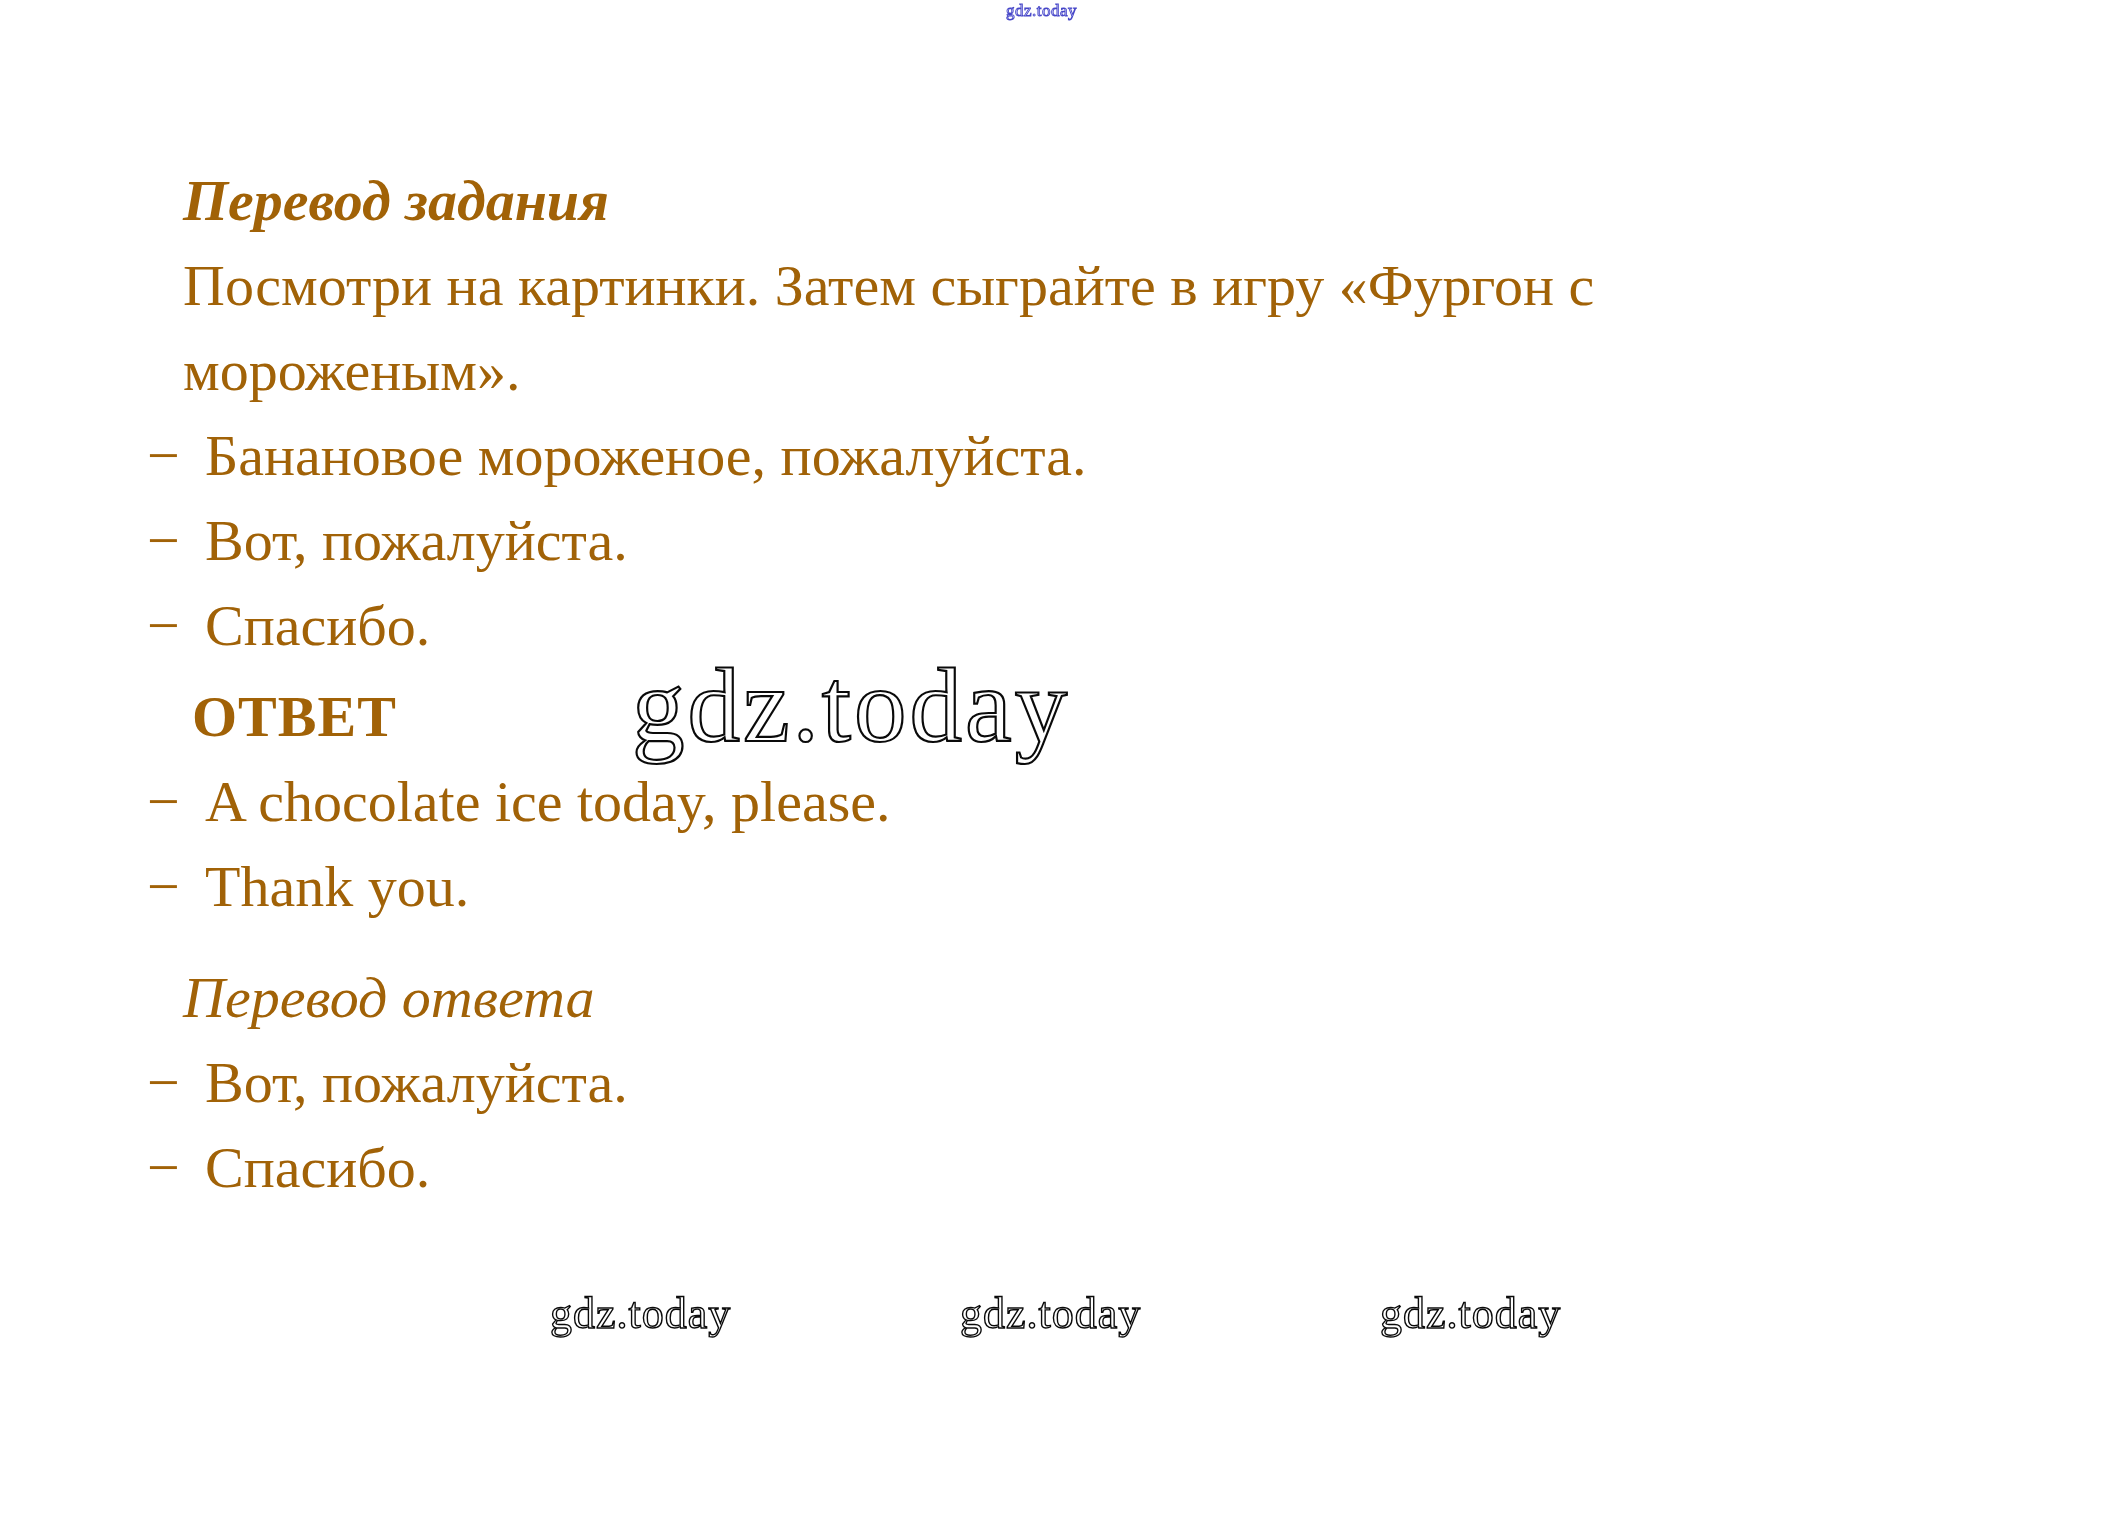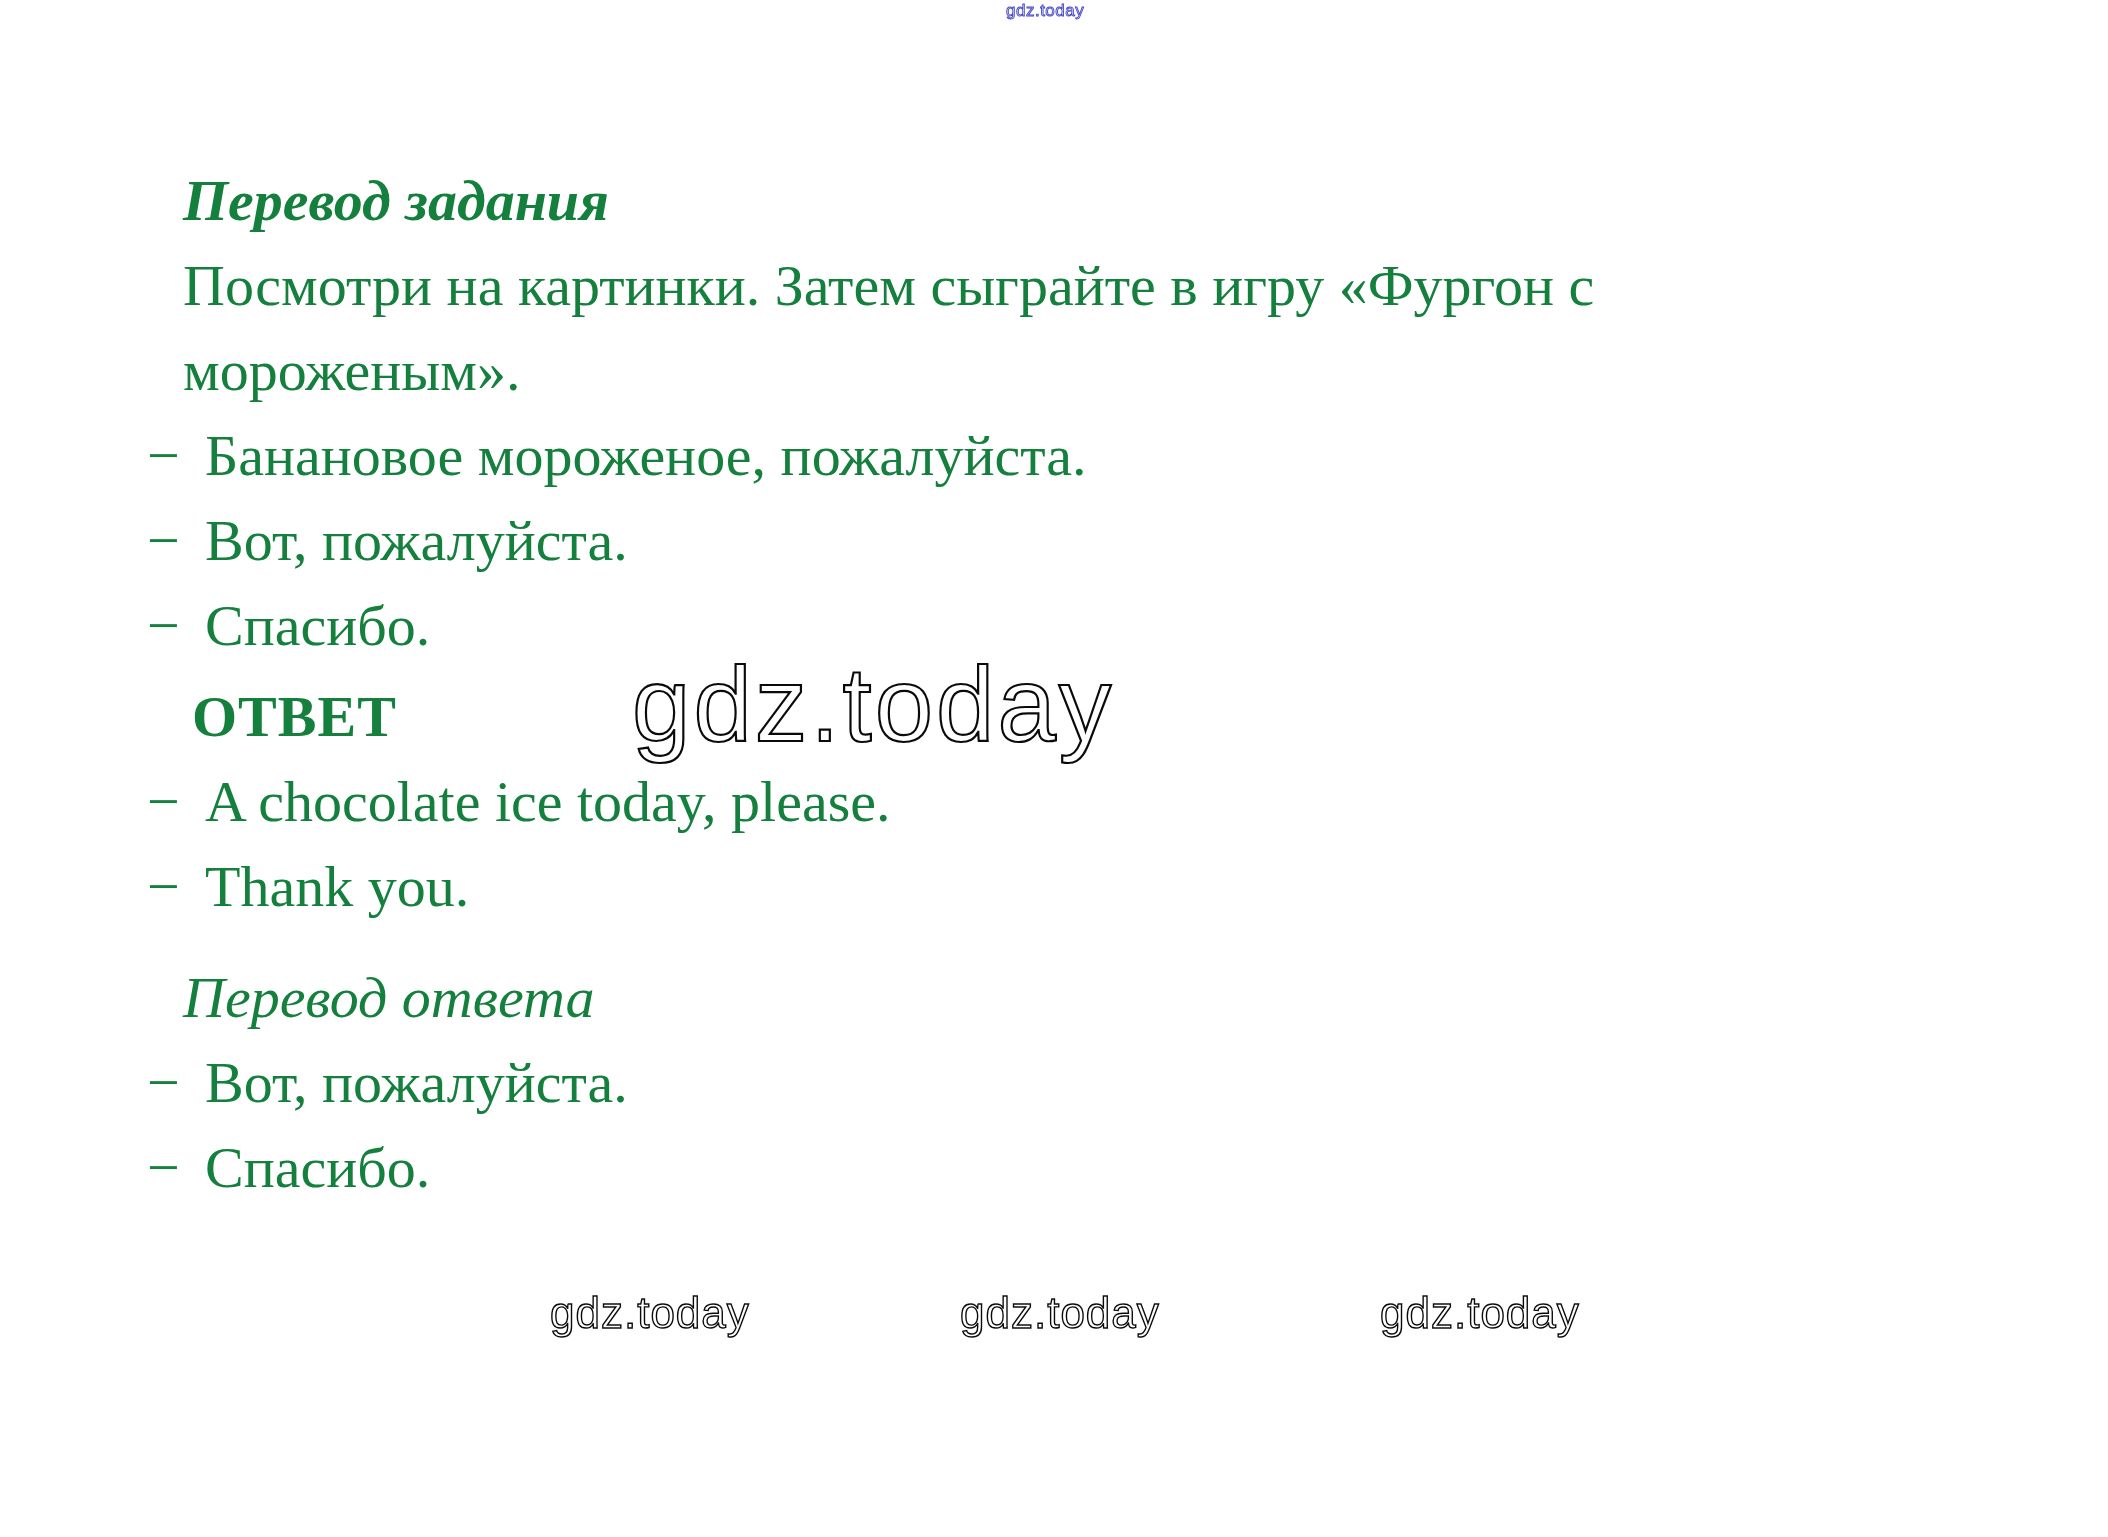--- a/index.html
+++ b/index.html
@@ -4,33 +4,33 @@
 <style>
   html,body{margin:0;padding:0}
   body{
     width:2108px;height:1537px;position:relative;overflow:hidden;
     background:#ffffff;
     font-family:"Liberation Serif","DejaVu Serif",serif;
   }
   
   .doc{
     position:absolute;left:147px;top:158px;
-    font-size:58px;line-height:85px;color:#15803d;
+    font-size:58px;line-height:85px;color:#a16207;
     white-space:nowrap;
   }
   .line{height:85px}
   .h-italic{font-weight:bold;font-style:italic;margin-left:36px}
   .para{margin-left:36px}
   .answer-h{font-weight:bold;margin-left:45px;margin-top:6px;letter-spacing:1px}
   .h-italic2{font-weight:normal;font-style:italic;margin-left:36px;margin-top:26px}
   .dash{display:inline-block;width:58px}
   
   .wm{
     position:absolute;white-space:nowrap;
-    font-family:Liberation Sans, sans-serif;
+    font-family:Liberation Serif, serif;
     color:#0a0a0a;
     -webkit-text-fill-color:#ffffff;
     -webkit-text-stroke:2.2px #0a0a0a;
   }
   .wm-center{left:632px;top:645px;font-size:105px;letter-spacing:3px}
   .wm-bottom{top:1288px;font-size:44px;-webkit-text-stroke:1.4px #0a0a0a;letter-spacing:1px}
   .wm-b1{left:550px}
   .wm-b2{left:960px}
   .wm-b3{left:1380px}
   .wm-top{

